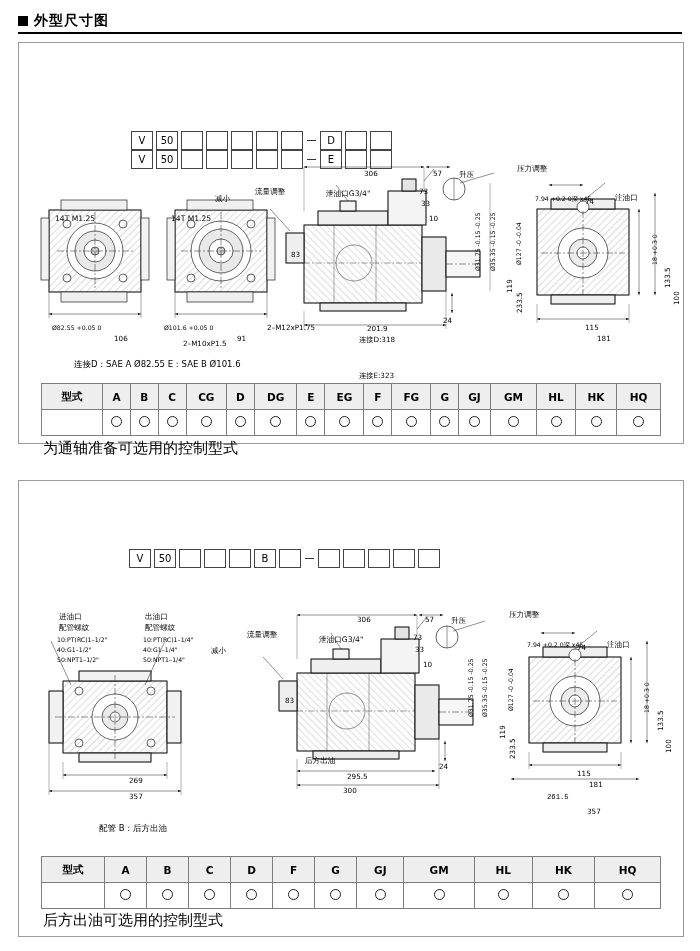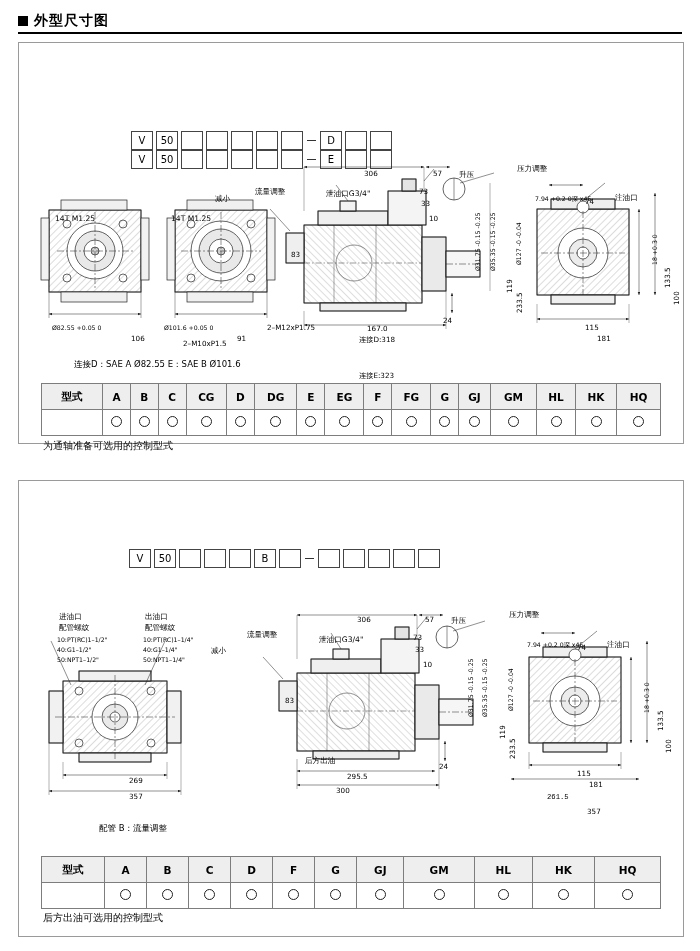--- a/index.html
+++ b/index.html
@@ -126,21 +126,21 @@
   .tbl .bd { height: 25px; font-size: 11px; }
   .circ {
     display: inline-block;
     width: 9px;
     height: 9px;
     border: 1px solid #222;
     border-radius: 50%;
   }
   .note {
     position: absolute;
-    font-size: 10px;
+    font-size: 15px;
   }
   .caption {
     position: absolute;
     font-size: 8.5px;
   }
 </style>
 </head>
 <body>
 
 <div class="page">
@@ -334,24 +334,24 @@
     <div class="lbl" style="left:402px; top:157px;">33</div>
     <div class="lbl" style="left:410px; top:172px;">10</div>
     <div class="lbl" style="left:424px; top:274px;">24</div>
     <div class="lbl" style="left:272px; top:208px;">83</div>
     <div class="lbl rot" style="left:487px; top:250px;">119</div>
     <div class="lbl rot" style="left:497px; top:270px;">233.5</div>
     <div class="lbl rot" style="left:654px; top:262px;">100</div>
     <div class="lbl rot" style="left:645px; top:245px;">133.5</div>
     <div class="lbl" style="left:566px; top:155px;">74</div>
     <div class="lbl" style="left:578px; top:292px;">181</div>
-    <div class="lbl" style="left:348px; top:282px;">167.0</div>
+    <div class="lbl" style="left:348px; top:282px;">201.9</div>
     <div class="lbl" style="left:340px; top:293px;">连接D:318</div>
     <div class="lbl" style="left:340px; top:303px;margin-top:26px;">连接E:323</div>
-    <div class="lbl" style="left:112px; top:292px;">106</div>
+    <div class="lbl" style="left:95px; top:292px;">106</div>
     <div class="lbl" style="left:218px; top:292px;">91</div>
     <div class="lbl" style="left:140px; top:297px;margin-left:24px;">2–M10xP1.5</div>
     <div class="lbl" style="left:248px; top:281px;">2–M12xP1.75</div>
     <div class="lbl sm" style="left:33px; top:281px;">Ø82.55 +0.05 0</div>
     <div class="lbl sm" style="left:145px; top:281px;">Ø101.6 +0.05 0</div>
     <div class="lbl rot sm" style="left:455px; top:228px;">Ø31.75 -0.15 -0.25</div>
     <div class="lbl rot sm" style="left:470px; top:228px;">Ø35.35 -0.15 -0.25</div>
     <div class="lbl rot sm" style="left:496px; top:222px;">Ø127 -0 -0.04</div>
     <div class="lbl sm" style="left:516px; top:152px;">7.94 +0.2 0深 x45</div>
     <div class="lbl rot sm" style="left:632px; top:222px;">18 +0.3 0</div>
@@ -550,32 +550,32 @@
     <div class="lbl" style="left:266px; top:216px;">83</div>
     <div class="lbl rot" style="left:480px; top:258px;">119</div>
     <div class="lbl rot" style="left:490px; top:278px;">233.5</div>
     <div class="lbl rot" style="left:646px; top:272px;">100</div>
     <div class="lbl rot" style="left:638px; top:250px;">133.5</div>
     <div class="lbl" style="left:558px; top:163px;">74</div>
     <div class="lbl" style="left:570px; top:300px;">181</div>
     <div class="lbl" style="left:110px; top:296px;">269</div>
     <div class="lbl" style="left:110px; top:312px;">357</div>
     <div class="lbl" style="left:328px; top:292px;">295.5</div>
-    <div class="lbl" style="left:317px; top:306px;text-align:center;">300</div>
+    <div class="lbl" style="left:324px; top:306px;text-align:center;">300</div>
     <div class="lbl cn" style="left:286px; top:276px;">后方出油</div>
     <div class="lbl" style="left:528px; top:312px;font-family:Liberation Mono, monospace;">261.5</div>
     <div class="lbl" style="left:568px; top:327px;">357</div>
     <div class="lbl rot sm" style="left:448px; top:236px;">Ø31.75 -0.15 -0.25</div>
     <div class="lbl rot sm" style="left:462px; top:236px;">Ø35.35 -0.15 -0.25</div>
     <div class="lbl rot sm" style="left:488px; top:230px;">Ø127 -0 -0.04</div>
     <div class="lbl sm" style="left:508px; top:160px;">7.94 +0.2 0深 x45</div>
     <div class="lbl rot sm" style="left:624px; top:232px;">18 +0.3 0</div>
     <div class="lbl" style="left:558px; top:289px;">115</div>
 
-    <div class="caption" style="left:80px; top:342px;">配管 B：流量调整</div>
+    <div class="caption" style="left:80px; top:342px;">配管 B：后方出油</div>
 
     <table class="tbl" style="left:22px; top:375px; width:620px;">
       <tbody>
           <tr>
         <th class="hd" style="width:62px">型式</th>
         <th class="hd">A</th>
         <th class="hd">B</th>
         <th class="hd">C</th>
         <th class="hd">D</th>
         <th class="hd">F</th>

